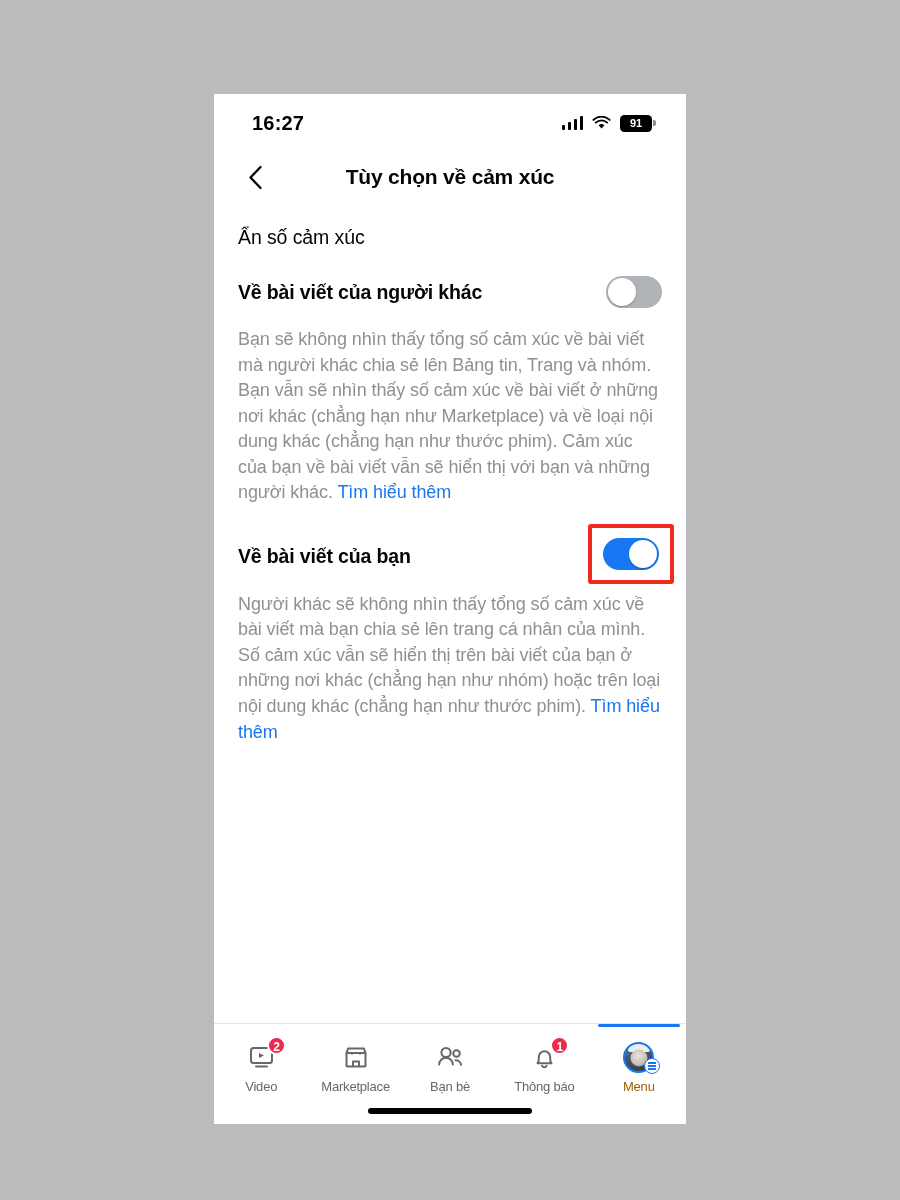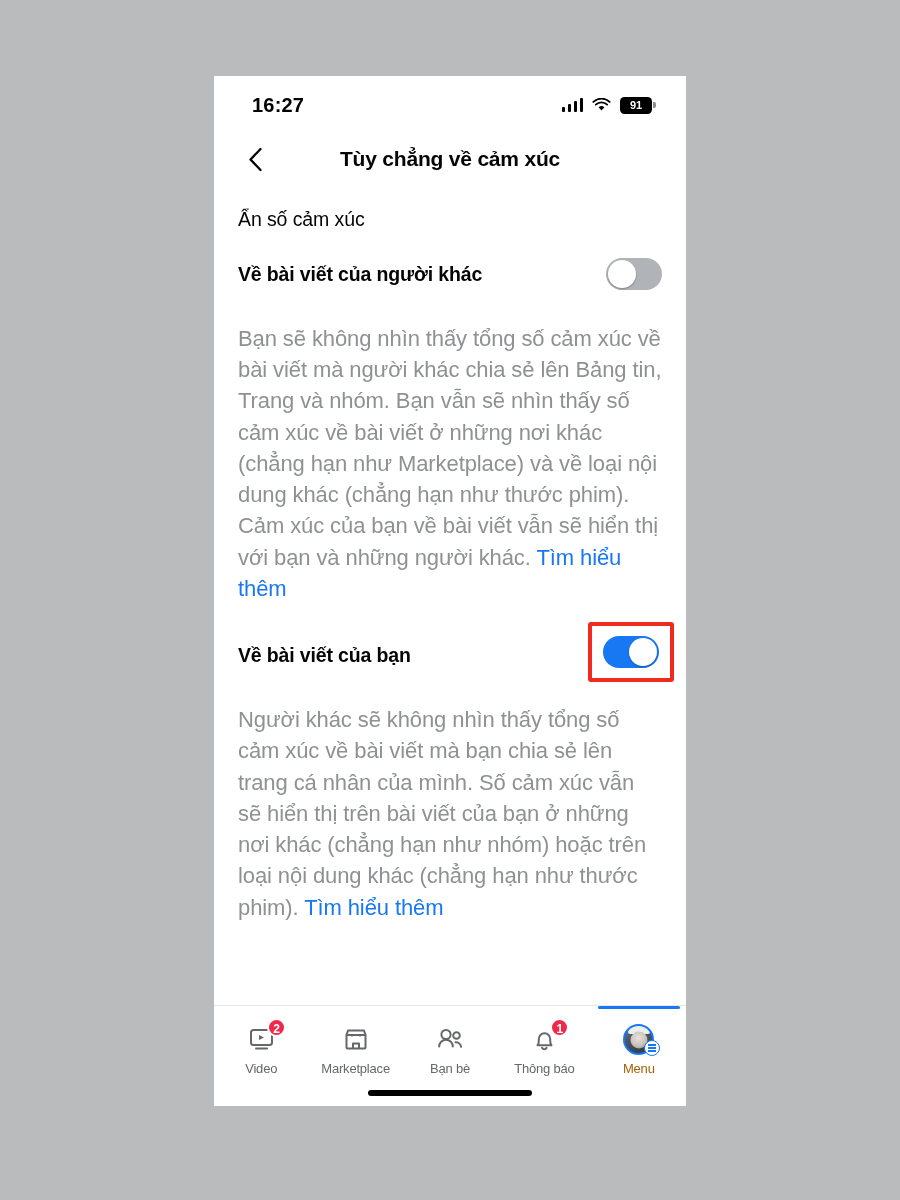--- a/index.html
+++ b/index.html
@@ -5,21 +5,21 @@
   * { margin:0; padding:0; box-sizing:border-box; }
   html, body {
     width:900px; height:1200px;
     background:#b9bbbd;
     font-family:"Liberation Sans", sans-serif;
     overflow:hidden;
   }
   .stage { position:relative; width:900px; height:1200px; }
 
   .phone {
-    position:absolute; left:214px; top:76px;
+    position:absolute; left:214px; top:94px;
     width:472px; height:1030px;
     background:#ffffff;
     overflow:hidden;
   }
 
   
   .statusbar {
     height:52px; display:flex; align-items:center;
     justify-content:space-between;
     padding:6px 34px 0 38px;
@@ -65,22 +65,22 @@
     margin-bottom:22px;
   }
   .row {
     display:flex; align-items:center; justify-content:space-between;
     gap:20px; min-height:42px;
   }
   .row-label {
     font-size:19.5px; font-weight:600; color:#050505; letter-spacing:-.15px;
   }
   .desc {
-    margin-top:28px;
-    font-size:22px; line-height:1.42; color:#8e9093; letter-spacing:-.1px;
+    margin-top:14px;
+    font-size:18px; line-height:1.42; color:#8e9093; letter-spacing:-.1px;
   }
   .link { color:#1877f2; }
 
   .block-2 { margin-top:30px; position:relative; }
 
   
   .toggle {
     position:relative; width:56px; height:32px; border-radius:16px;
     flex:0 0 auto; cursor:pointer;
   }
@@ -183,21 +183,21 @@
         </div>
       </div>
     </div>
 
     <div class="header">
       <div class="back-btn">
         <svg width="15" height="25" viewBox="0 0 15 25">
           <path d="M12.5 2 L2.5 12.5 L12.5 23" stroke="#050505" stroke-width="2.3" fill="none" stroke-linecap="round" stroke-linejoin="round"></path>
         </svg>
       </div>
-      <div class="header-title">Tùy chẳng về cảm xúc</div>
+      <div class="header-title">Tùy chọn về cảm xúc</div>
     </div>
 
     <div class="content">
       <div class="section-title">Ẩn số cảm xúc</div>
 
       <div class="block-1">
         <div class="row">
           <div class="row-label">Về bài viết của người khác</div>
           <div class="toggle off">
             <div class="knob"></div>

